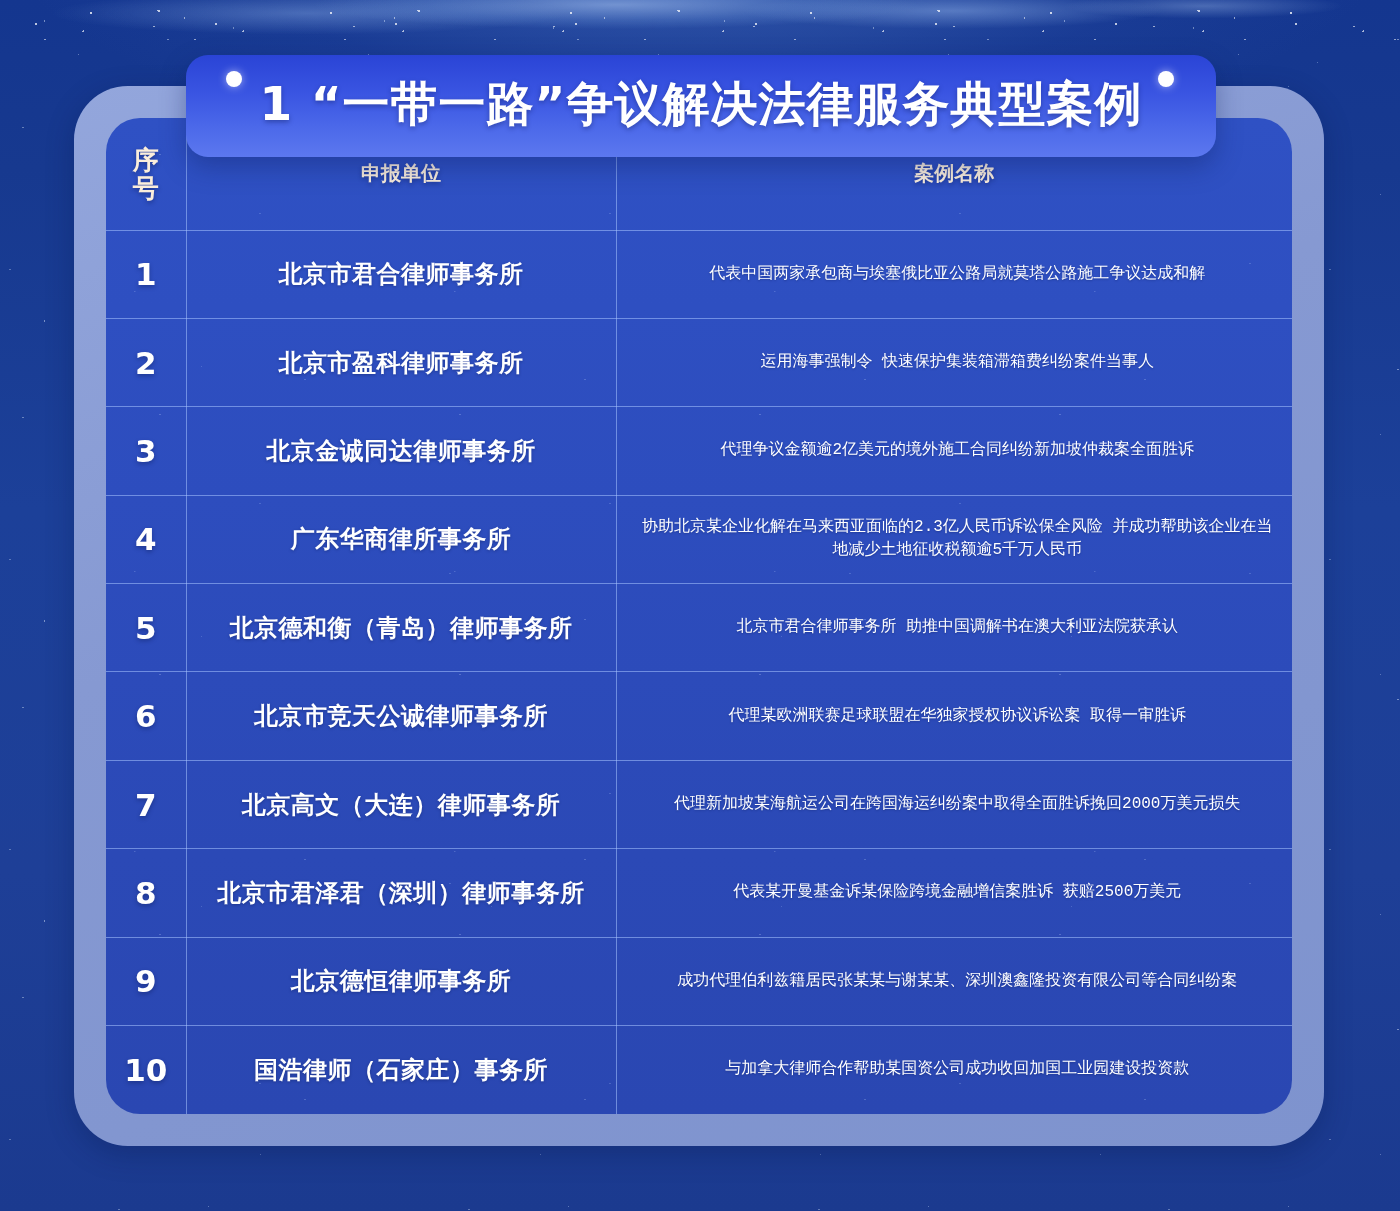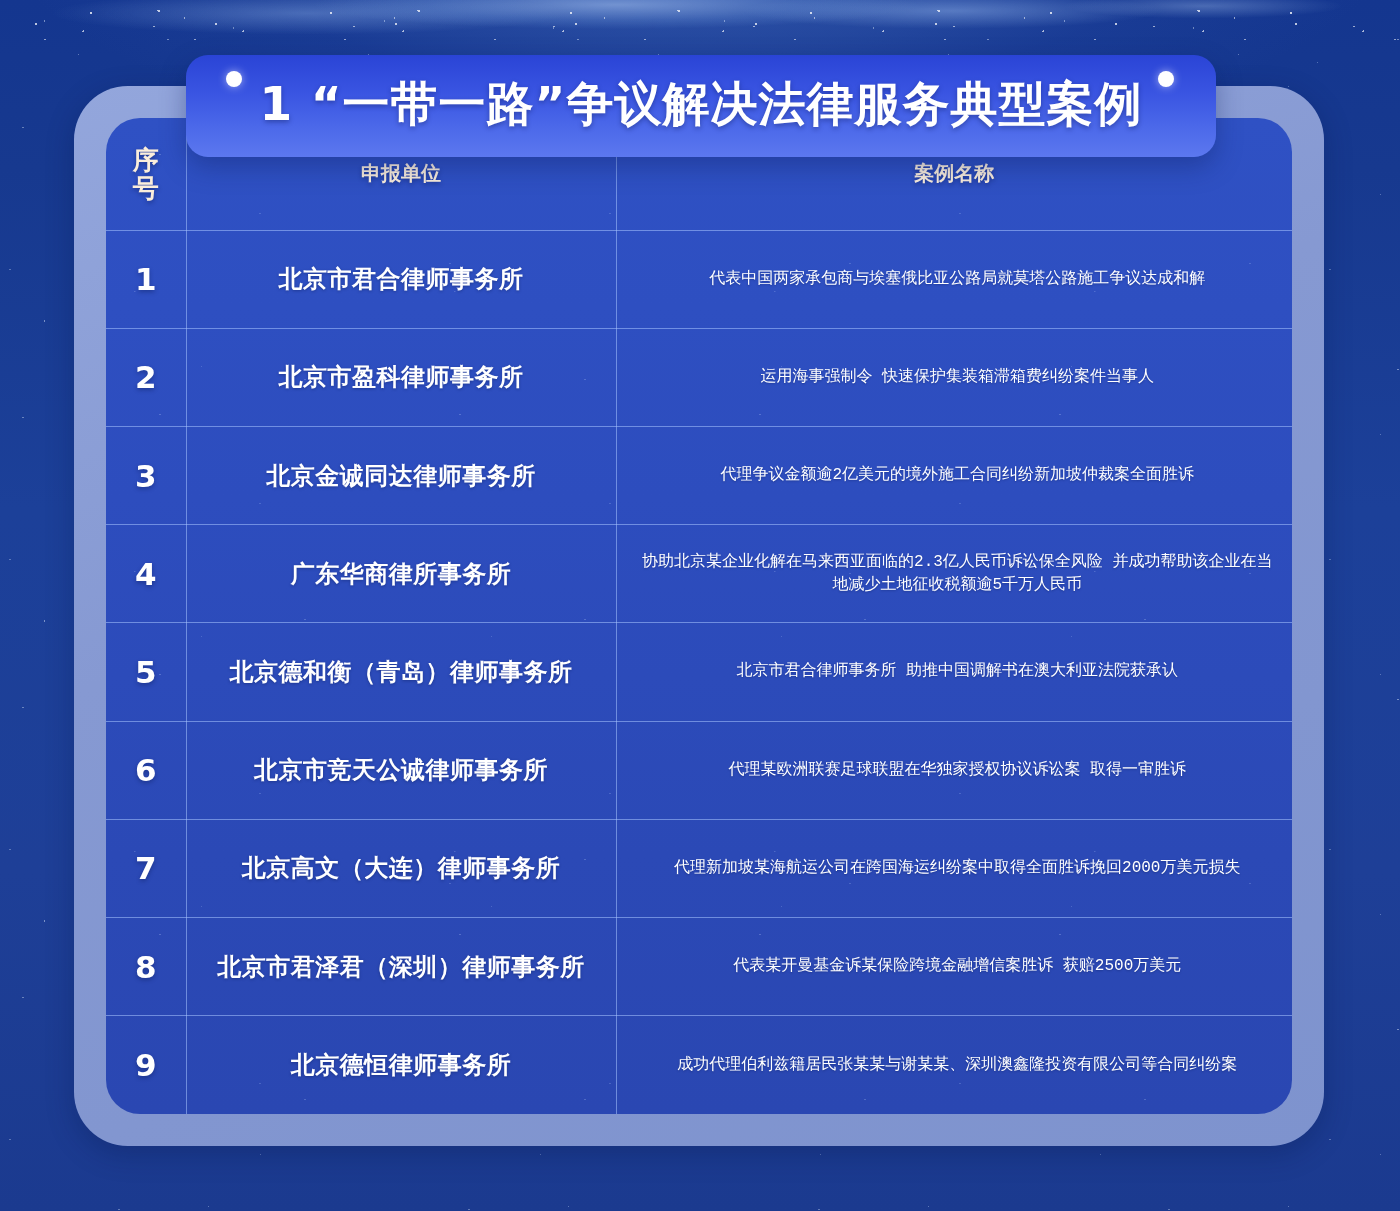--- a/index.html
+++ b/index.html
@@ -232,20 +232,25 @@
         <tr>
           <td class="idx">8</td>
           <td class="org">北京市君泽君（深圳）律师事务所</td>
           <td class="cs">代表某开曼基金诉某保险跨境金融增信案胜诉 获赔2500万美元</td>
         </tr>
         <tr>
           <td class="idx">9</td>
           <td class="org">北京德恒律师事务所</td>
           <td class="cs">成功代理伯利兹籍居民张某某与谢某某、深圳澳鑫隆投资有限公司等合同纠纷案</td>
         </tr>
+        <tr>
+          <td class="idx">10</td>
+          <td class="org">国浩律师（石家庄）事务所</td>
+          <td class="cs">与加拿大律师合作帮助某国资公司成功收回加国工业园建设投资款</td>
+        </tr>
       </tbody>
     </table>
   </div>
 
   <div class="banner">
     <span class="dot left"></span>
     <span class="dot right"></span>
     <div class="banner-title">1 “一带一路”争议解决法律服务典型案例</div>
   </div>
 </div>

